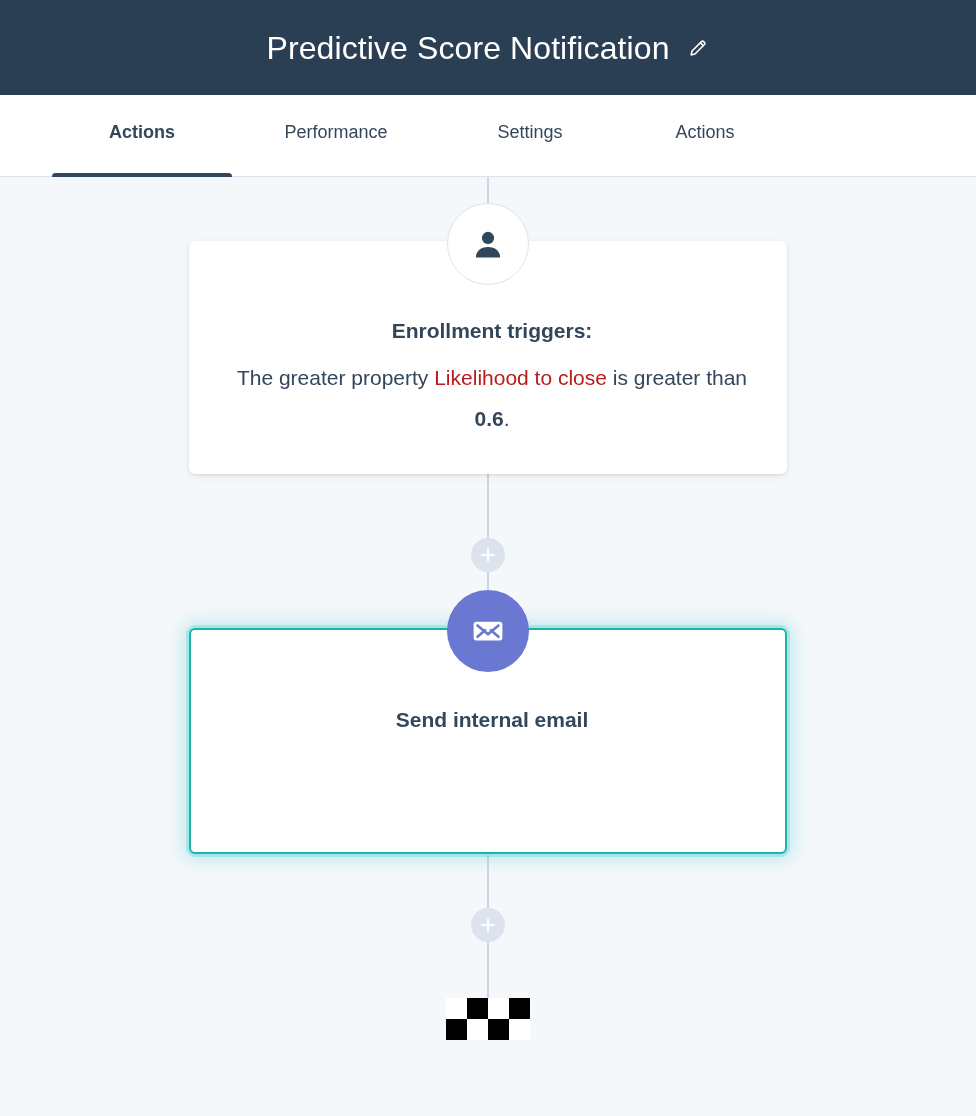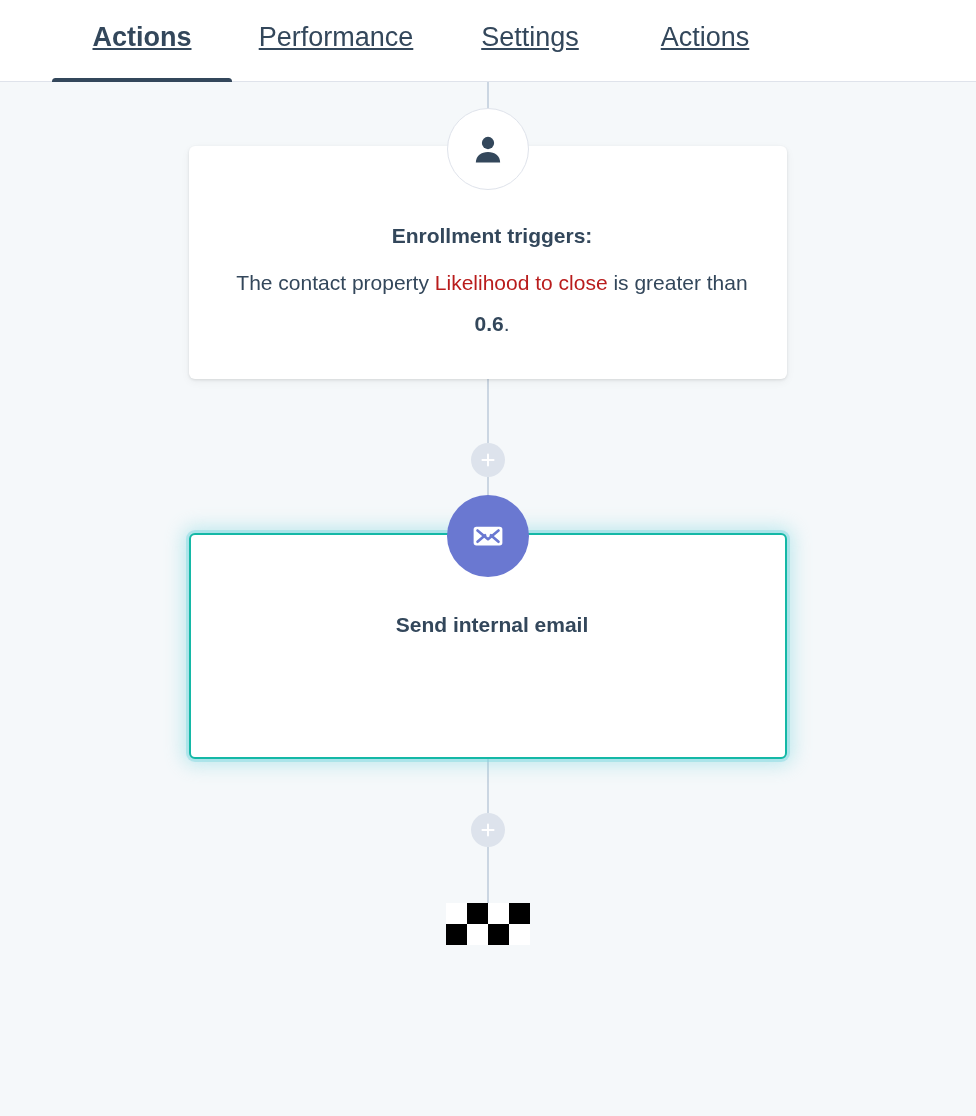--- a/index.html
+++ b/index.html
@@ -62,26 +62,25 @@
     align-items: center;
     padding-left: 52px;
   }
   .tab {
     position: relative;
     height: 100%;
     display: flex;
     align-items: center;
     justify-content: center;
     color: #33475b;
-    font-size: 27px;
+    font-size: 18px;
     font-weight: 400;
     cursor: pointer;
     padding: 0 0 6px 0;
     margin-right: 0;
-    text-decoration: underline;
   }
   .tab-label { display: block; }
   .tab.active .tab-label { font-weight: 700; }
   .tab.active::after {
     content: "";
     position: absolute;
     left: 0;
     right: 0;
     bottom: -4px;
     height: 7px;
@@ -217,20 +216,31 @@
   }
   .end-flag i { display: block; }
   .sq-dark  { background: #000000; }
   .sq-light { background: #ffffff; }
 </style>
 </head>
 <body>
 
 <div id="app">
 
+  <div class="header-bar">
+    <div class="header-title-group">
+      <div class="header-title">Predictive Score Notification</div>
+      <span class="edit-icon">
+        <svg width="22" height="22" viewBox="0 0 24 24" fill="none">
+          <path d="M4.5 19.5l1-4.2L15.8 5.0a1.6 1.6 0 0 1 2.3 0l.9.9a1.6 1.6 0 0 1 0 2.3L8.7 18.5l-4.2 1z" stroke="#ffffff" stroke-width="1.7" stroke-linejoin="round" fill="none"></path>
+          <path d="M14.6 6.3l3.1 3.1" stroke="#ffffff" stroke-width="1.7" stroke-linecap="round"></path>
+        </svg>
+      </span>
+    </div>
+  </div>
 
   <div class="tab-bar">
     <div class="tab tab-actions active">
       <span class="tab-label">Actions</span>
     </div>
     <div class="tab tab-performance">
       <span class="tab-label">Performance</span>
     </div>
     <div class="tab tab-settings">
       <span class="tab-label">Settings</span>
@@ -247,21 +257,21 @@
     <div class="node-wrap">
       <div class="node-icon trigger">
         <svg width="36" height="36" viewBox="0 0 24 24">
           <circle cx="12" cy="8" r="4.1" fill="#33475b"></circle>
           <path d="M3.9 21c0-4.4 3.6-7 8.1-7s8.1 2.6 8.1 7z" fill="#33475b"></path>
         </svg>
       </div>
       <div class="card trigger-card">
         <div class="card-title">Enrollment triggers:</div>
         <div class="card-body">
-          <span>The contact property </span><span class="lnk">Likelihood to close</span><span> is greater than </span><span class="strong-val">0.6</span><span>.</span>
+          <span>The greater property </span><span class="lnk">Likelihood to close</span><span> is greater than </span><span class="strong-val">0.6</span><span>.</span>
         </div>
       </div>
     </div>
 
     <div class="connector connector-2"></div>
 
     <div class="plus-node">
       <svg width="16" height="16" viewBox="0 0 16 16">
         <path d="M8 2.4v11.2M2.4 8h11.2" stroke="#ffffff" stroke-width="1.9" stroke-linecap="round"></path>
       </svg>

